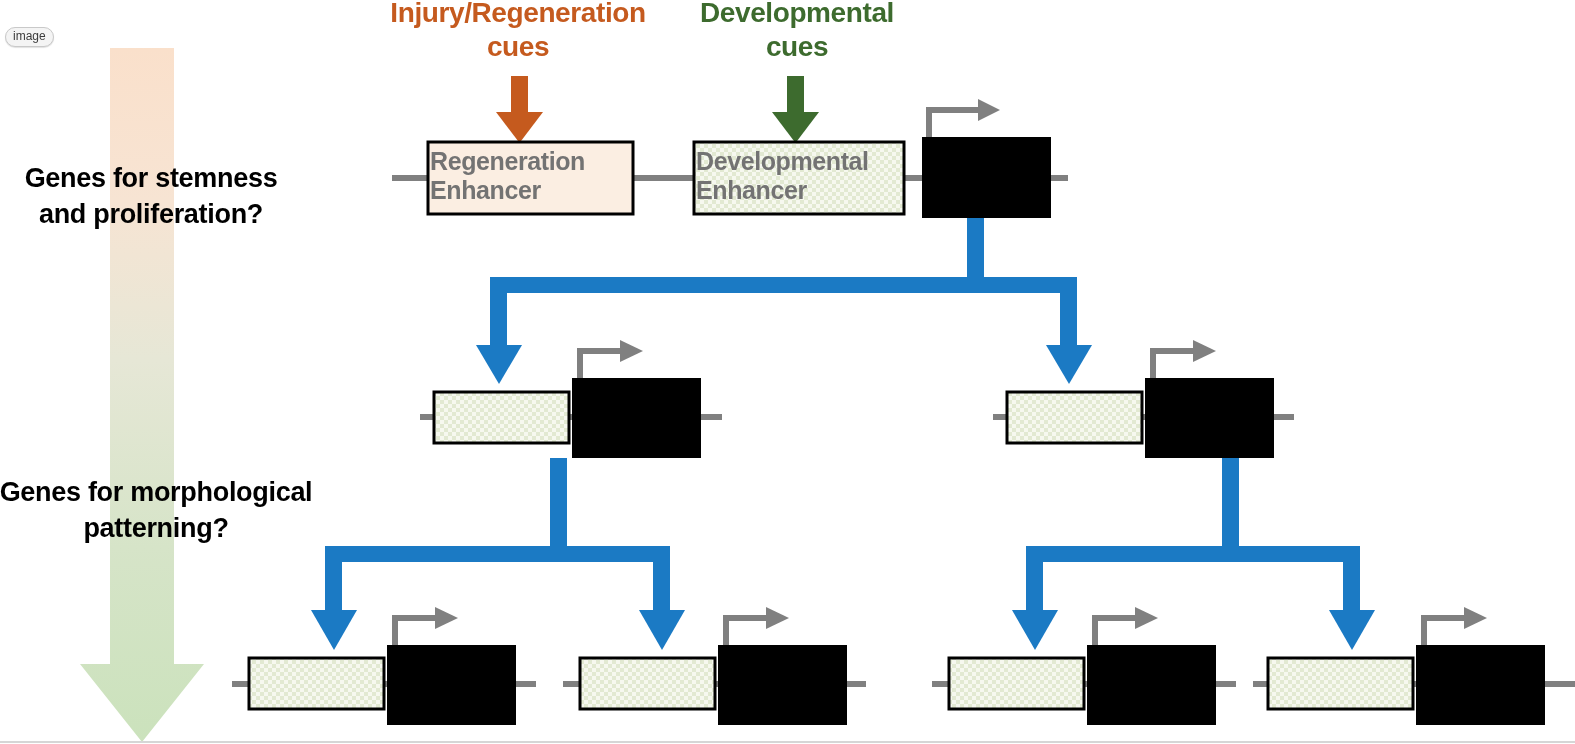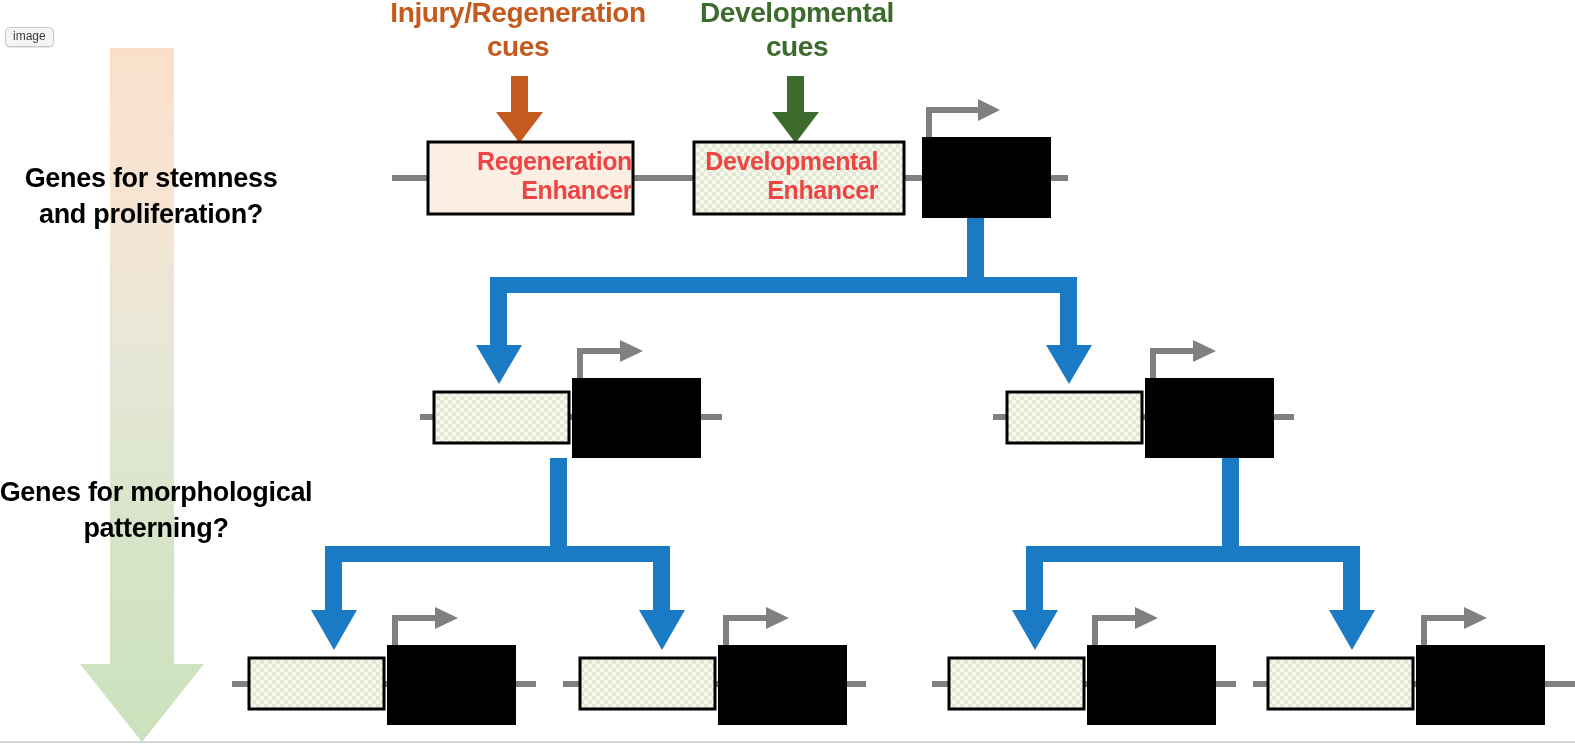--- a/index.html
+++ b/index.html
@@ -8,21 +8,21 @@
     font-family:"Liberation Sans", sans-serif;
   }
   #stage{position:absolute;left:0;top:0;width:1575px;height:744px;}
   #stage svg{position:absolute;left:0;top:0;}
 
   
   .img-badge{
     position:absolute;left:5px;top:27px;
     padding:2px 7px 3px 7px;
     font-size:12px;line-height:13px;color:#3c3c3c;
-    background:#f4f4f4;border:1px solid #c9c9c9;border-radius:5px;
+    background:#f4f4f4;border:1px solid #c9c9c9;border-radius:10px;
     box-shadow:0 1px 1px rgba(0,0,0,.12);
     font-family:"Liberation Sans", sans-serif;
     text-align:right;
   }
 
   
   .side-label{
     position:absolute;text-align:center;
     font-weight:bold;color:#000000;
     font-size:27px;line-height:36px;
@@ -36,21 +36,21 @@
   .cue-title{
     position:absolute;text-align:center;font-weight:bold;
     font-size:28px;line-height:34px;letter-spacing:-0.4px;
     font-family:"Liberation Sans", sans-serif;
   }
   #cue-injury{left:358px;top:-4px;width:320px;}
   #cue-dev{left:682px;top:-4px;width:230px;}
 
   
   .enh-label{
-    position:absolute;text-align:right;font-weight:bold;color:#ef4444;
+    position:absolute;text-align:left;font-weight:bold;color:#737373;
     font-size:25px;line-height:29px;letter-spacing:-0.4px;
     pointer-events:none;
     font-family:"Liberation Sans", sans-serif;
   }
   #lbl-regen{left:430px;top:147px;width:202px;}
   #lbl-dev{left:696px;top:147px;width:182px;}
 </style>
 </head>
 <body>
 

